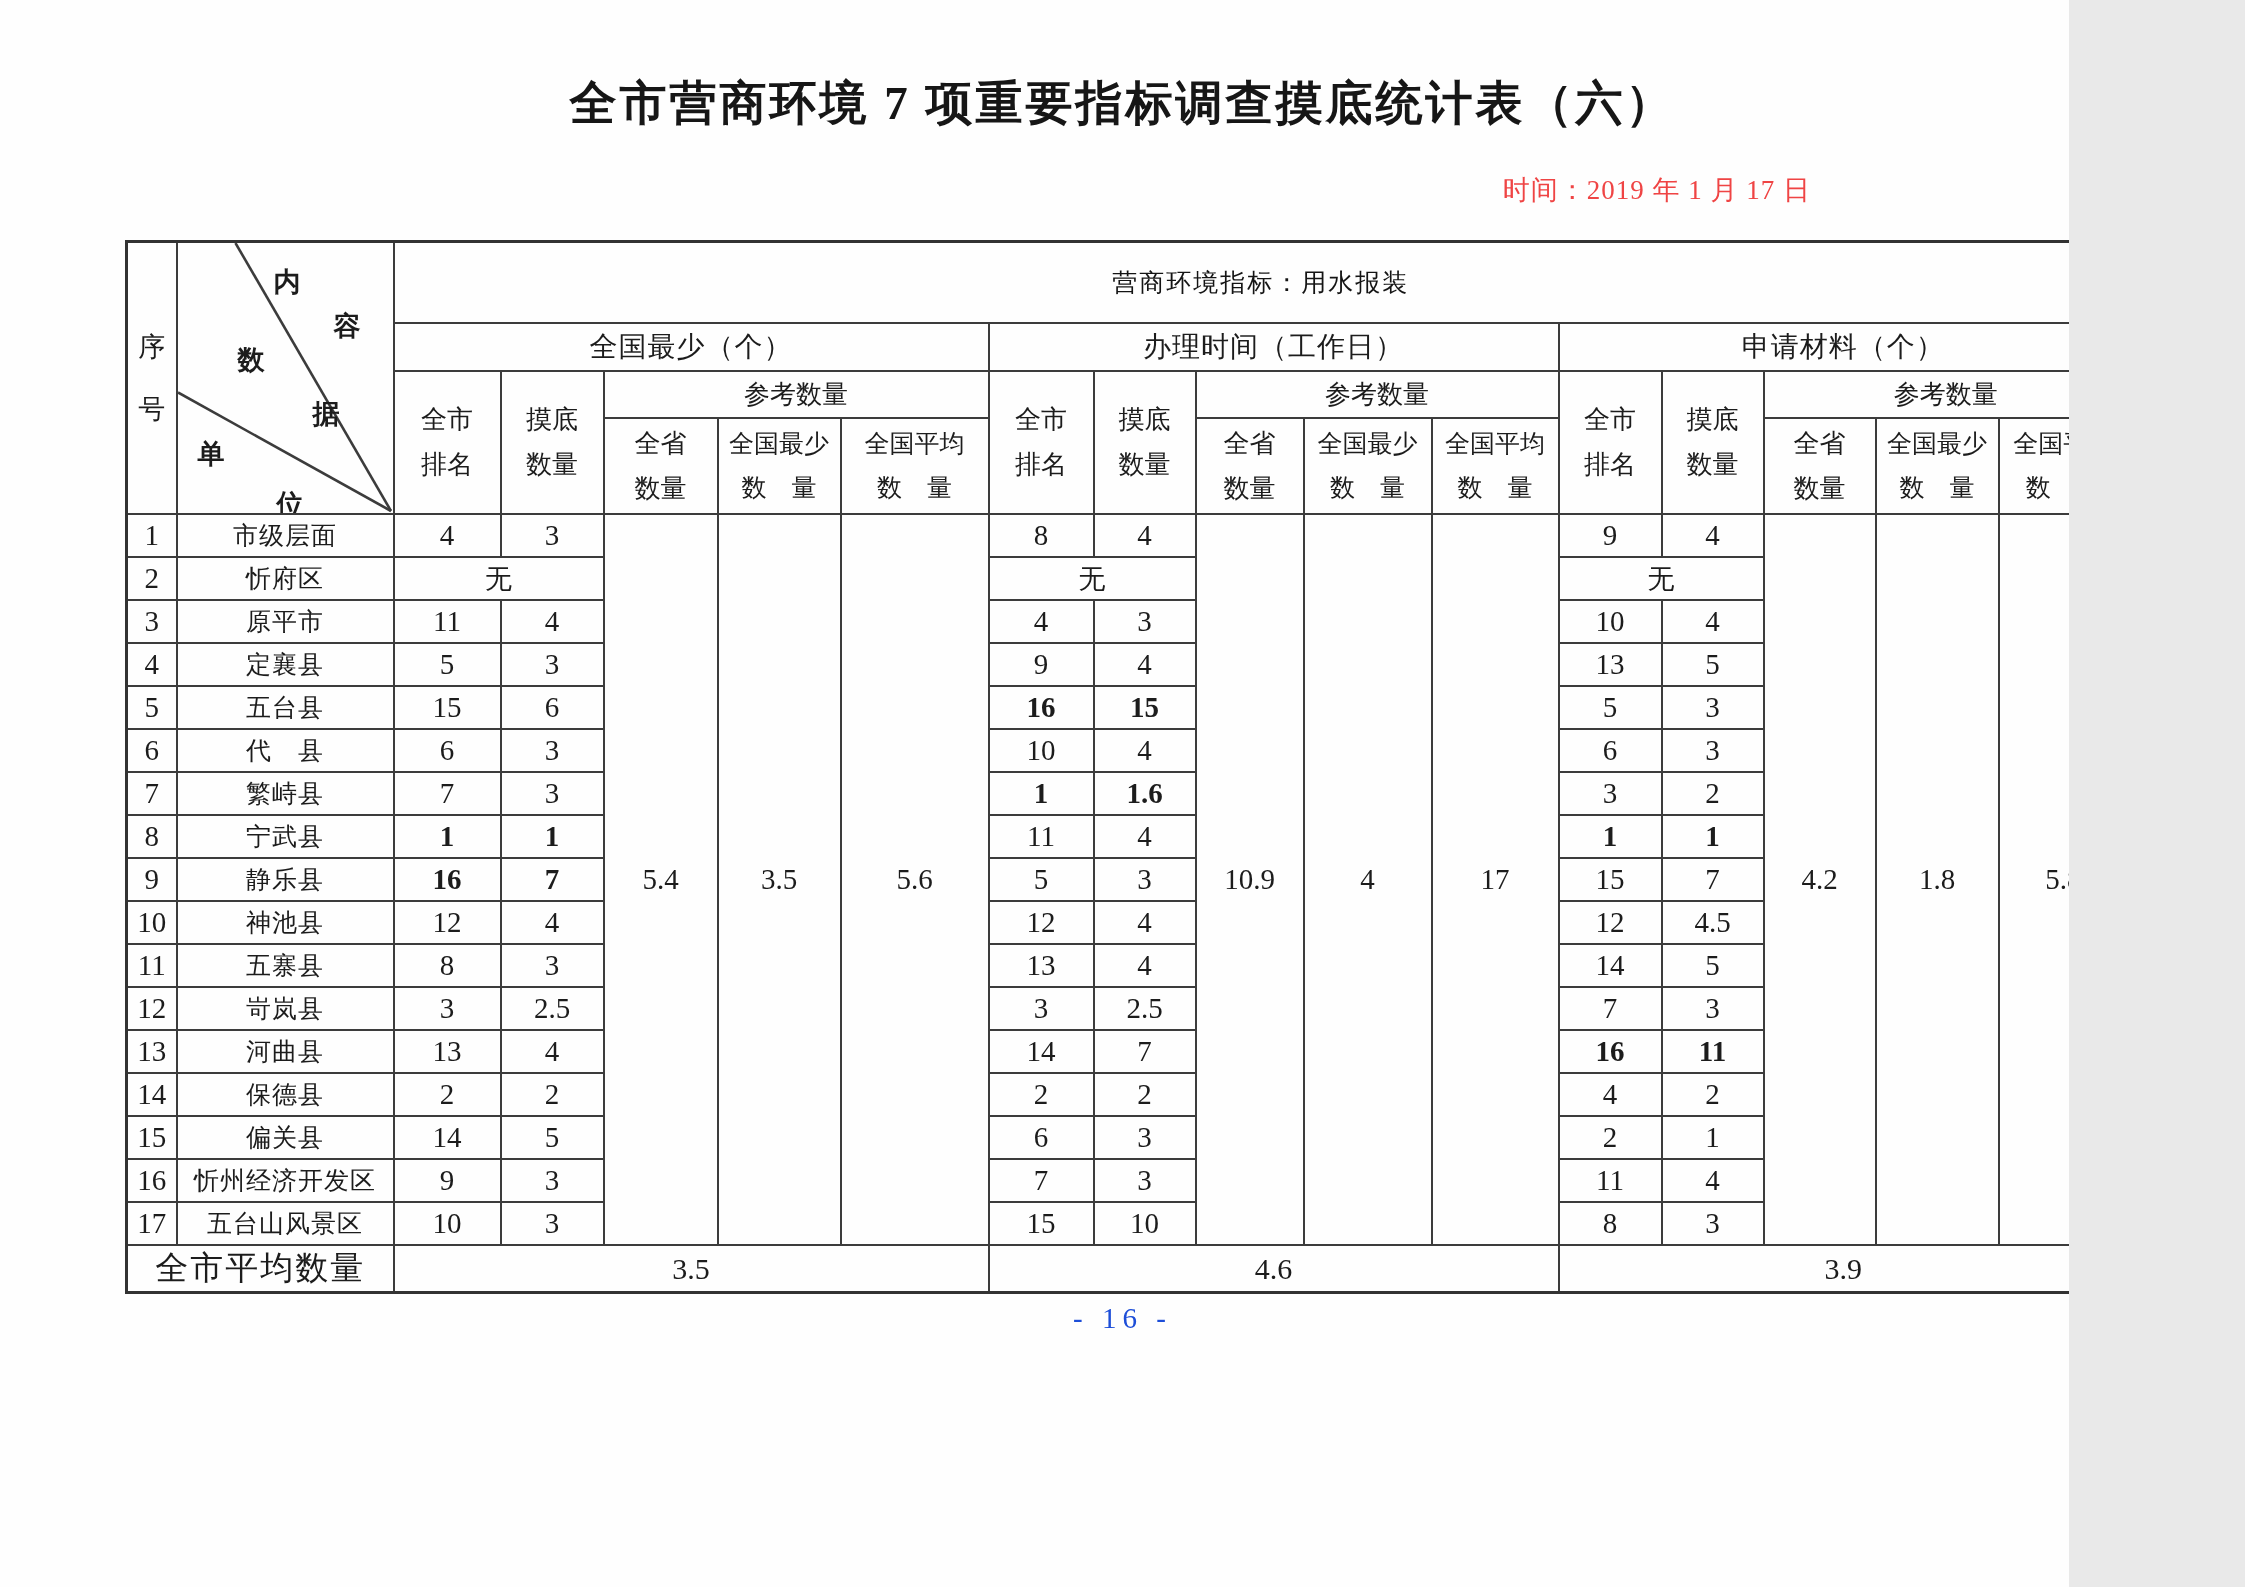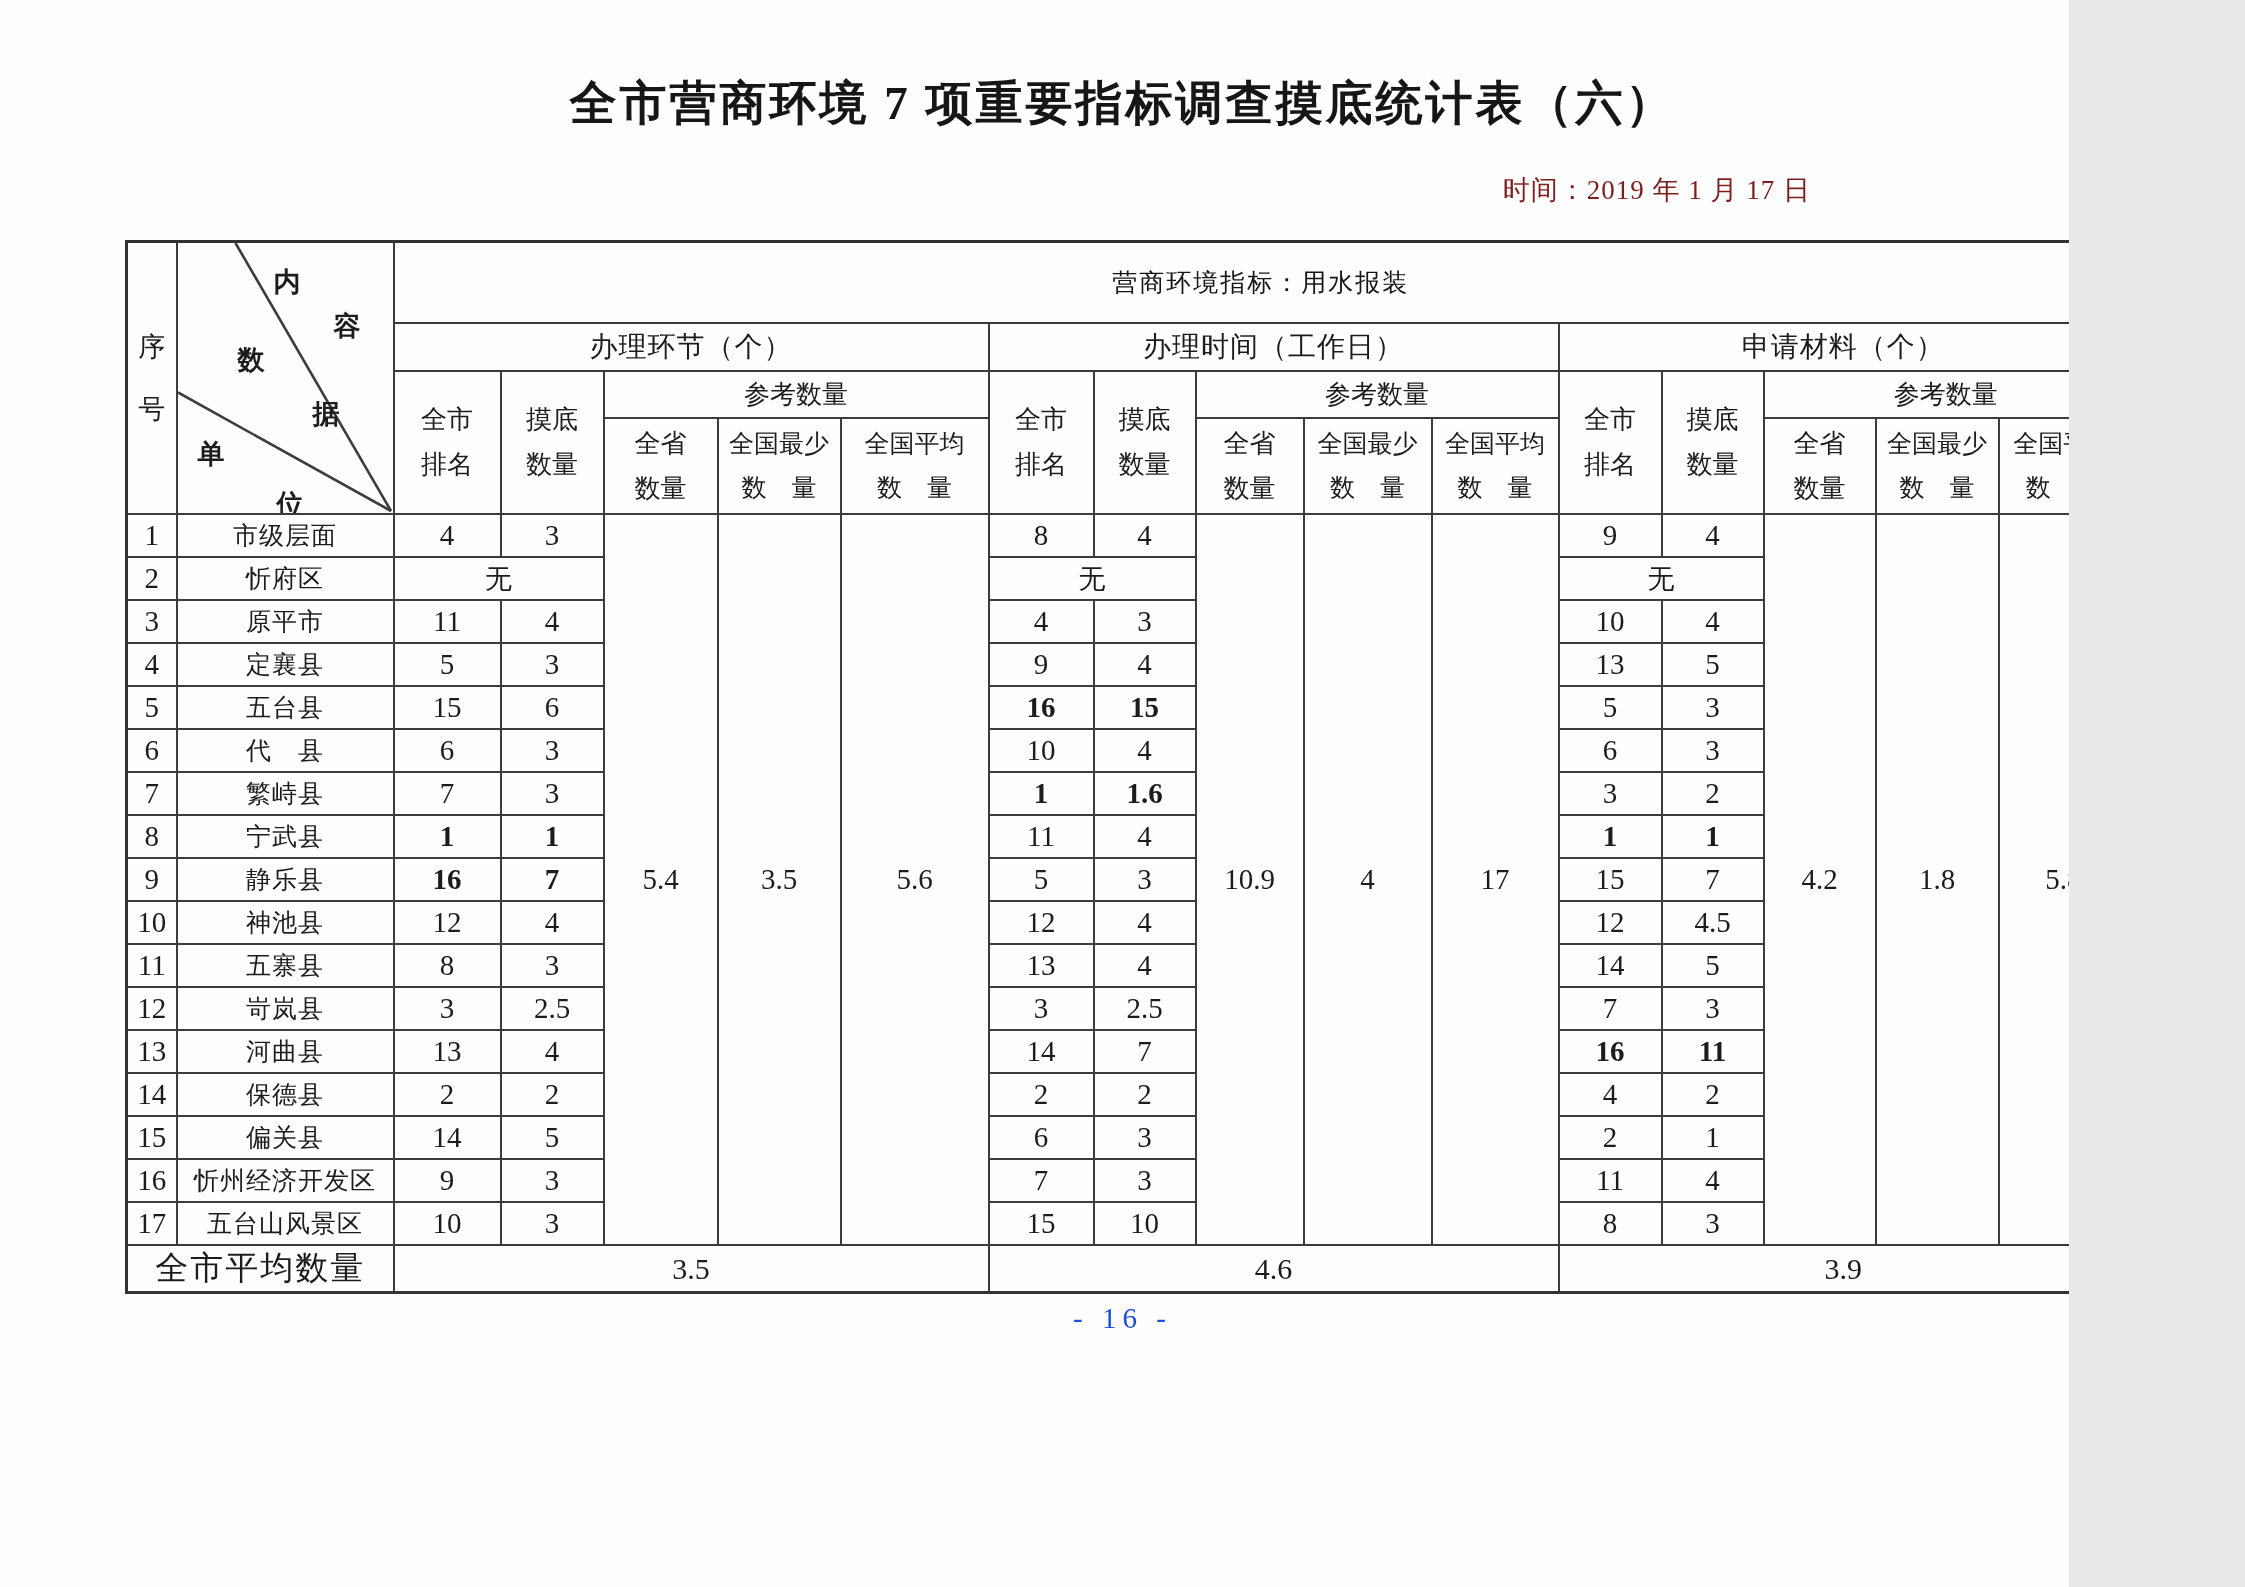--- a/index.html
+++ b/index.html
@@ -17,21 +17,21 @@
   }
   .doc-title {
     position:absolute; left:0; top:72px; width:2245px;
     text-align:center;
     font-size:47px; font-weight:bold; letter-spacing:3px;
     color:#161616;
     font-family:"Liberation Serif","DejaVu Serif",serif;
   }
   .doc-date {
     position:absolute; right:258px; top:172px;
-    font-size:27px; color:#7f1d1d; letter-spacing:1px;
+    font-size:27px; color:#ef4444; letter-spacing:1px;
   }
   table.main {
     position:absolute; left:125px; top:240px;
     width:2000px;
     border-collapse:collapse; table-layout:fixed;
     background:#fefefe;
   }
   table.main th, table.main td {
     border:2px solid #3c3c3c;
     text-align:center; vertical-align:middle;
@@ -140,21 +140,21 @@
             <line x1="58" y1="0" x2="215" y2="269" stroke="#3c3c3c" stroke-width="2.6"></line>
             <line x1="0" y1="150" x2="215" y2="269" stroke="#3c3c3c" stroke-width="2.6"></line>
           </svg>
           <span class="diag-lbl l-content"><span style="display: inline-block; transform: translateY(0px);">内</span><span style="display: inline-block; transform: translateY(44px);">容</span></span>
           <span class="diag-lbl l-data"><span style="display: inline-block; transform: translateY(0px);">数</span><span style="display: inline-block; transform: translateY(54px);">据</span></span>
           <span class="diag-lbl l-unit"><span style="display: inline-block; transform: translateY(0px);">单</span><span style="display: inline-block; transform: translateY(50px);">位</span></span>
         </th>
         <th class="indicator" colspan="15">营商环境指标：用水报装</th>
       </tr>
       <tr class="r-groups">
-        <th class="group" colspan="5">办理环节（个）</th>
+        <th class="group" colspan="5">全国最少（个）</th>
         <th class="group" colspan="5">办理时间（工作日）</th>
         <th class="group" colspan="5">申请材料（个）</th>
       </tr>
       <tr class="r-ref">
         <th class="subhead" rowspan="2">全市
 排名</th>
         <th class="subhead" rowspan="2">摸底
 数量</th>
         <th class="subhead" colspan="3">参考数量</th>
         <th class="subhead" rowspan="2">全市

